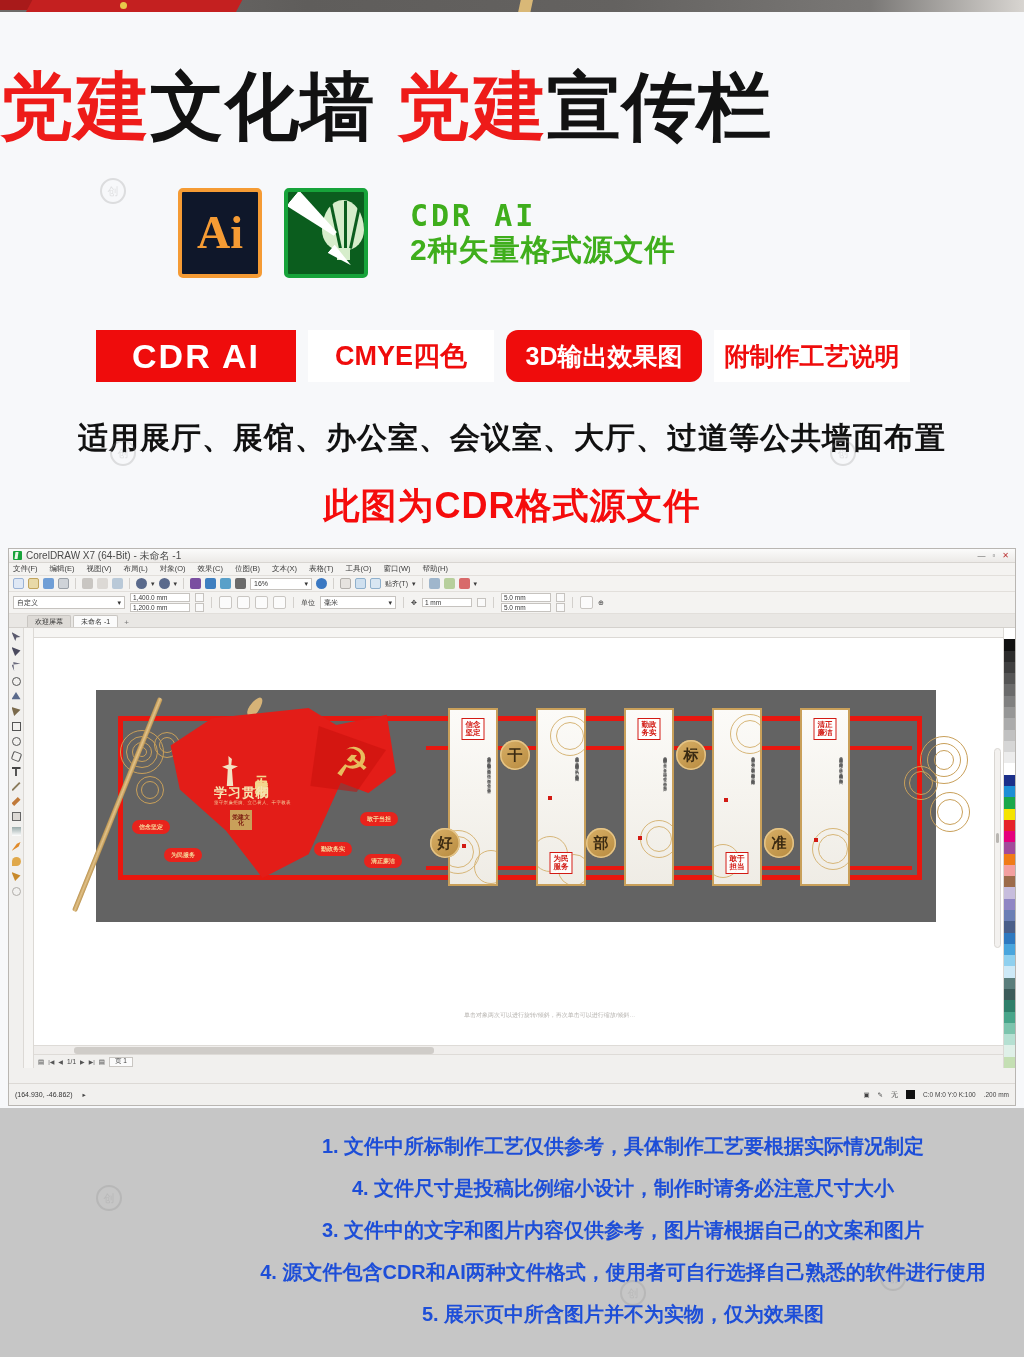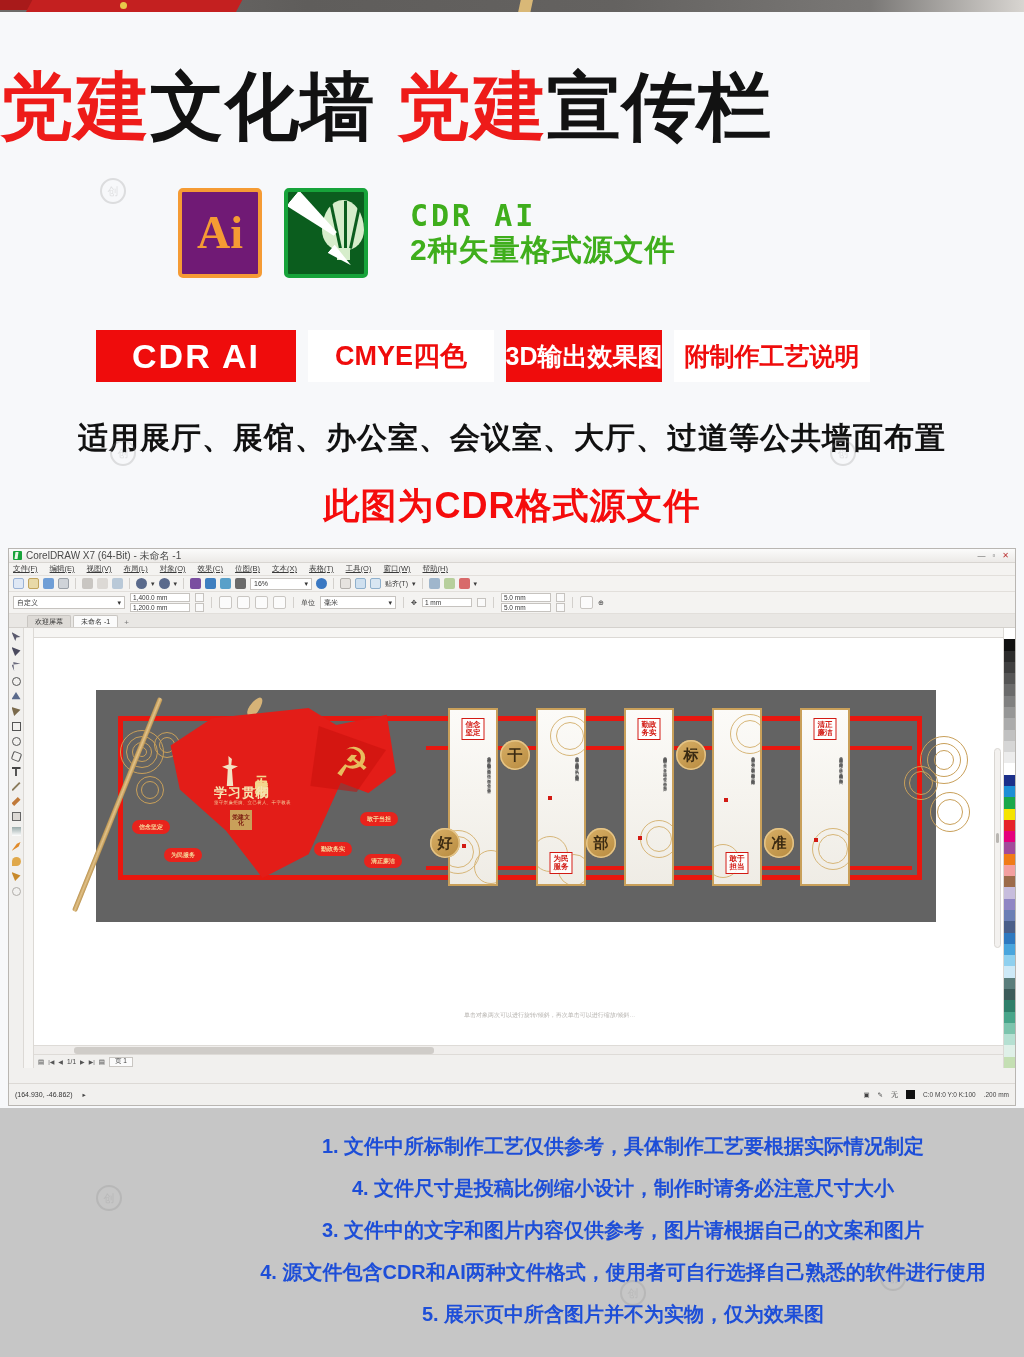--- a/index.html
+++ b/index.html
@@ -41,21 +41,21 @@
   .headline .r { color: #ee1b19; }
   .headline .k { color: #121212; }
   .headline .gap { display:inline-block; width: 22px; }
 
   
   .logo-row {
     position: absolute; left: 178px; top: 188px;
     display: flex; align-items: center; gap: 22px;
   }
   .ai-logo {
-    width: 84px; height: 90px; background: #701a75;
+    width: 84px; height: 90px; background: #0f172a;
     border: 4px solid #f59b34; border-radius: 5px;
     display:flex; align-items:center; justify-content:center;
     color:#f59b34; font-weight:700; font-size:46px;
     font-family: "Liberation Serif","DejaVu Serif",serif; line-height:1;
   }
   .cdr-logo {
     width: 84px; height: 90px; background: #0b5d1e;
     border: 4px solid #17a33a; border-radius: 5px;
     position: relative; overflow: hidden;
   }
@@ -91,21 +91,21 @@
   }
   .badge {
     display:flex; align-items:center; justify-content:center;
     height: 52px; padding: 0 14px;
     font-weight: 700; font-size: 27px; white-space: nowrap;
   }
   .badge.filled { background:#ef0c0c; color:#ffffff; }
   .badge.outline { background:#ffffff; color:#ef0c0c; }
   .badge.b1 { width: 200px; font-size: 34px; letter-spacing:2px; }
   .badge.b2 { width: 186px; }
-  .badge.b3 { width: 156px; font-size:25px; }
+  .badge.b3 { width: 196px; font-size:25px;border-radius:12px; }
   .badge.b4 { width: 196px; font-size:25px; }
 
   
   .desc-line {
     position:absolute; left:0; width:1024px; text-align:center;
     font-weight:700; white-space:nowrap;
   }
   .desc-1 { top: 418px; font-size: 30px; color:#111111; letter-spacing:1px; }
   .desc-2 { top: 482px; font-size: 36px; color:#f50c0c; letter-spacing:1px; }
 
@@ -139,21 +139,21 @@
   .cdr-titlebar .app-ico:after{content:"";position:absolute;left:2px;top:1px;width:3px;height:7px;background:#e9f7e6;transform:skewX(-8deg);}
   .cdr-title-text { font-size:10px; color:#4a4a4a; }
   .cdr-winbtns { margin-left:auto; display:flex; gap:3px; align-items:center; }
   .cdr-winbtns span { font-size:8px; color:#555; padding:0 2px; }
   .cdr-winbtns .cls { color:#b33; }
 
   .cdr-menubar {
     height: 13px; background:#f4f3f1; border-bottom:1px solid #e2dfdb;
     display:flex; align-items:center; padding-left:4px; gap:12px;
   }
-  .cdr-menubar span { font-size:7.5px; color:#3a3a3a; white-space:nowrap;text-decoration:underline; }
+  .cdr-menubar span { font-size:7.5px; color:#3a3a3a; white-space:nowrap; }
 
   .cdr-toolbar {
     height: 16px; background:#f4f3f1; border-bottom:1px solid #e2dfdb;
     display:flex; align-items:center; padding-left:4px; gap:4px;
   }
   .tool-ico { width:11px; height:11px; border-radius:2px; display:inline-block; }
   .sep { width:1px; height:11px; background:#d3d0cc; margin:0 2px; }
   .zoom-combo {
     display:flex; align-items:center; justify-content:space-between;
     width:62px; height:12px; background:#fff; border:1px solid #c6c3bf;

